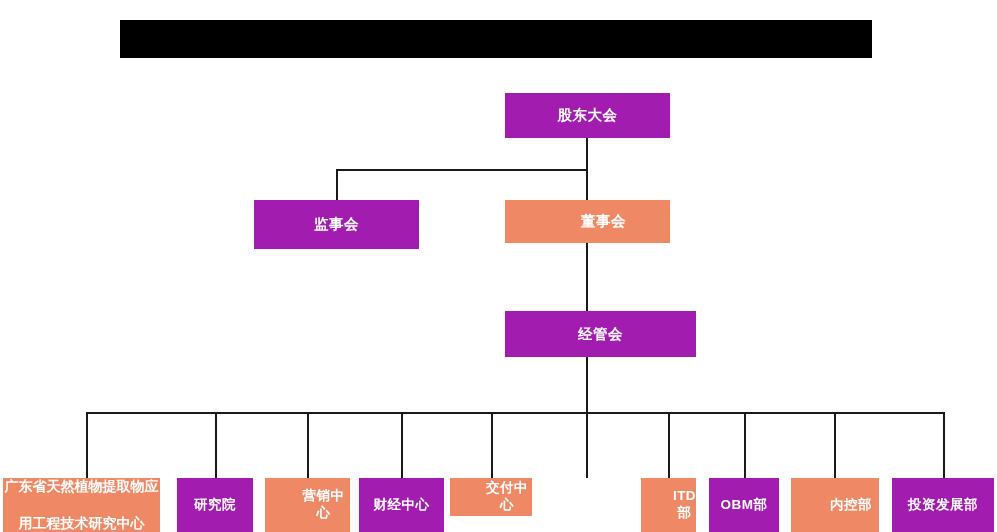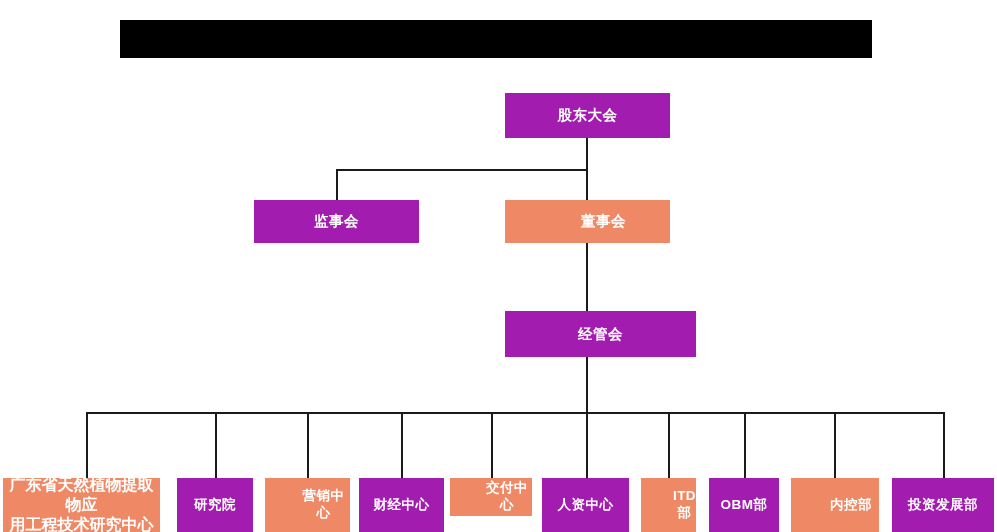--- a/index.html
+++ b/index.html
@@ -38,21 +38,21 @@
     letter-spacing: 0.5px;
     user-select: none;
   }
   .node.level-dark  { background: #a21caf; }
   .node.level-light { background: #ee8865; padding-left: 32px; }
 
   .node-l1 { font-size: 14.5px; }
   .node-l2 { font-size: 14.5px; }
   .node-l3 { font-size: 14.5px; }
   .node-l4 { font-size: 13.5px; }
-  .node-l4.small-text { font-size: 16px; letter-spacing: 0px; padding: 0 0; }
+  .node-l4.small-text { font-size: 14px; letter-spacing: 0px; padding: 0 0; justify-content: space-between; }
 
   .connector {
     position: absolute;
     background: #1a1a1a;
   }
   .connector.v { width: 2px; }
   .connector.h { height: 2px; }
 </style>
 </head>
 <body>
@@ -81,40 +81,39 @@
   <div class="connector v" style="left:401px; top:412px; height:66px;"></div>
   <div class="connector v" style="left:491px; top:412px; height:66px;"></div>
   <div class="connector v" style="left:586px; top:412px; height:66px;"></div>
   <div class="connector v" style="left:668px; top:412px; height:66px;"></div>
   <div class="connector v" style="left:744px; top:412px; height:66px;"></div>
   <div class="connector v" style="left:834px; top:412px; height:66px;"></div>
   <div class="connector v" style="left:943px; top:412px; height:66px;"></div>
 
   <div class="node node-l1 level-dark" style="left:505px; top:93px; width:165px; height:45px;">股东大会</div>
 
-  <div class="node node-l2 level-dark" style="left:254px; top:200px; width:165px; height:43px;">监事会</div>
+  <div class="node node-l2 level-dark" style="left:254px; top:200px; width:165px; height:49px;">监事会</div>
 
   <div class="node node-l2 level-light" style="left:505px; top:200px; width:165px; height:43px;">董事会</div>
 
   <div class="node node-l3 level-dark" style="left:505px; top:311px; width:191px; height:46px;">经管会</div>
 
   <div class="node node-l4 level-light small-text" style="left:3px; top:478px; width:157px; height:54px; flex-direction:column;">
     <span>广东省天然植物提取物应</span>
     <span>用工程技术研究中心</span>
   </div>
 
   <div class="node node-l4 level-dark" style="left:177px; top:478px; width:76px; height:54px;">研究院</div>
 
   <div class="node node-l4 level-light" style="left:265px; top:478px; width:85px; height:54px;">营销中心</div>
 
   <div class="node node-l4 level-dark" style="left:359px; top:478px; width:85px; height:54px;">财经中心</div>
 
   <div class="node node-l4 level-light" style="left:450px; top:478px; width:82px; height:38px;">交付中心</div>
 
-  <div class="node node-l4 level-dark" style="left:542px; top:478px; width:87px; height:54px;">人资中心</div>
 
   <div class="node node-l4 level-light" style="left:641px; top:478px; width:55px; height:54px;">ITD部</div>
 
   <div class="node node-l4 level-light" style="left:791px; top:478px; width:88px; height:54px;">内控部</div>
 
   <div class="node node-l4 level-dark" style="left:709px; top:478px; width:70px; height:54px;">OBM部</div>
 
   <div class="node node-l4 level-dark" style="left:892px; top:478px; width:102px; height:54px;">投资发展部</div>
 
 </div>

